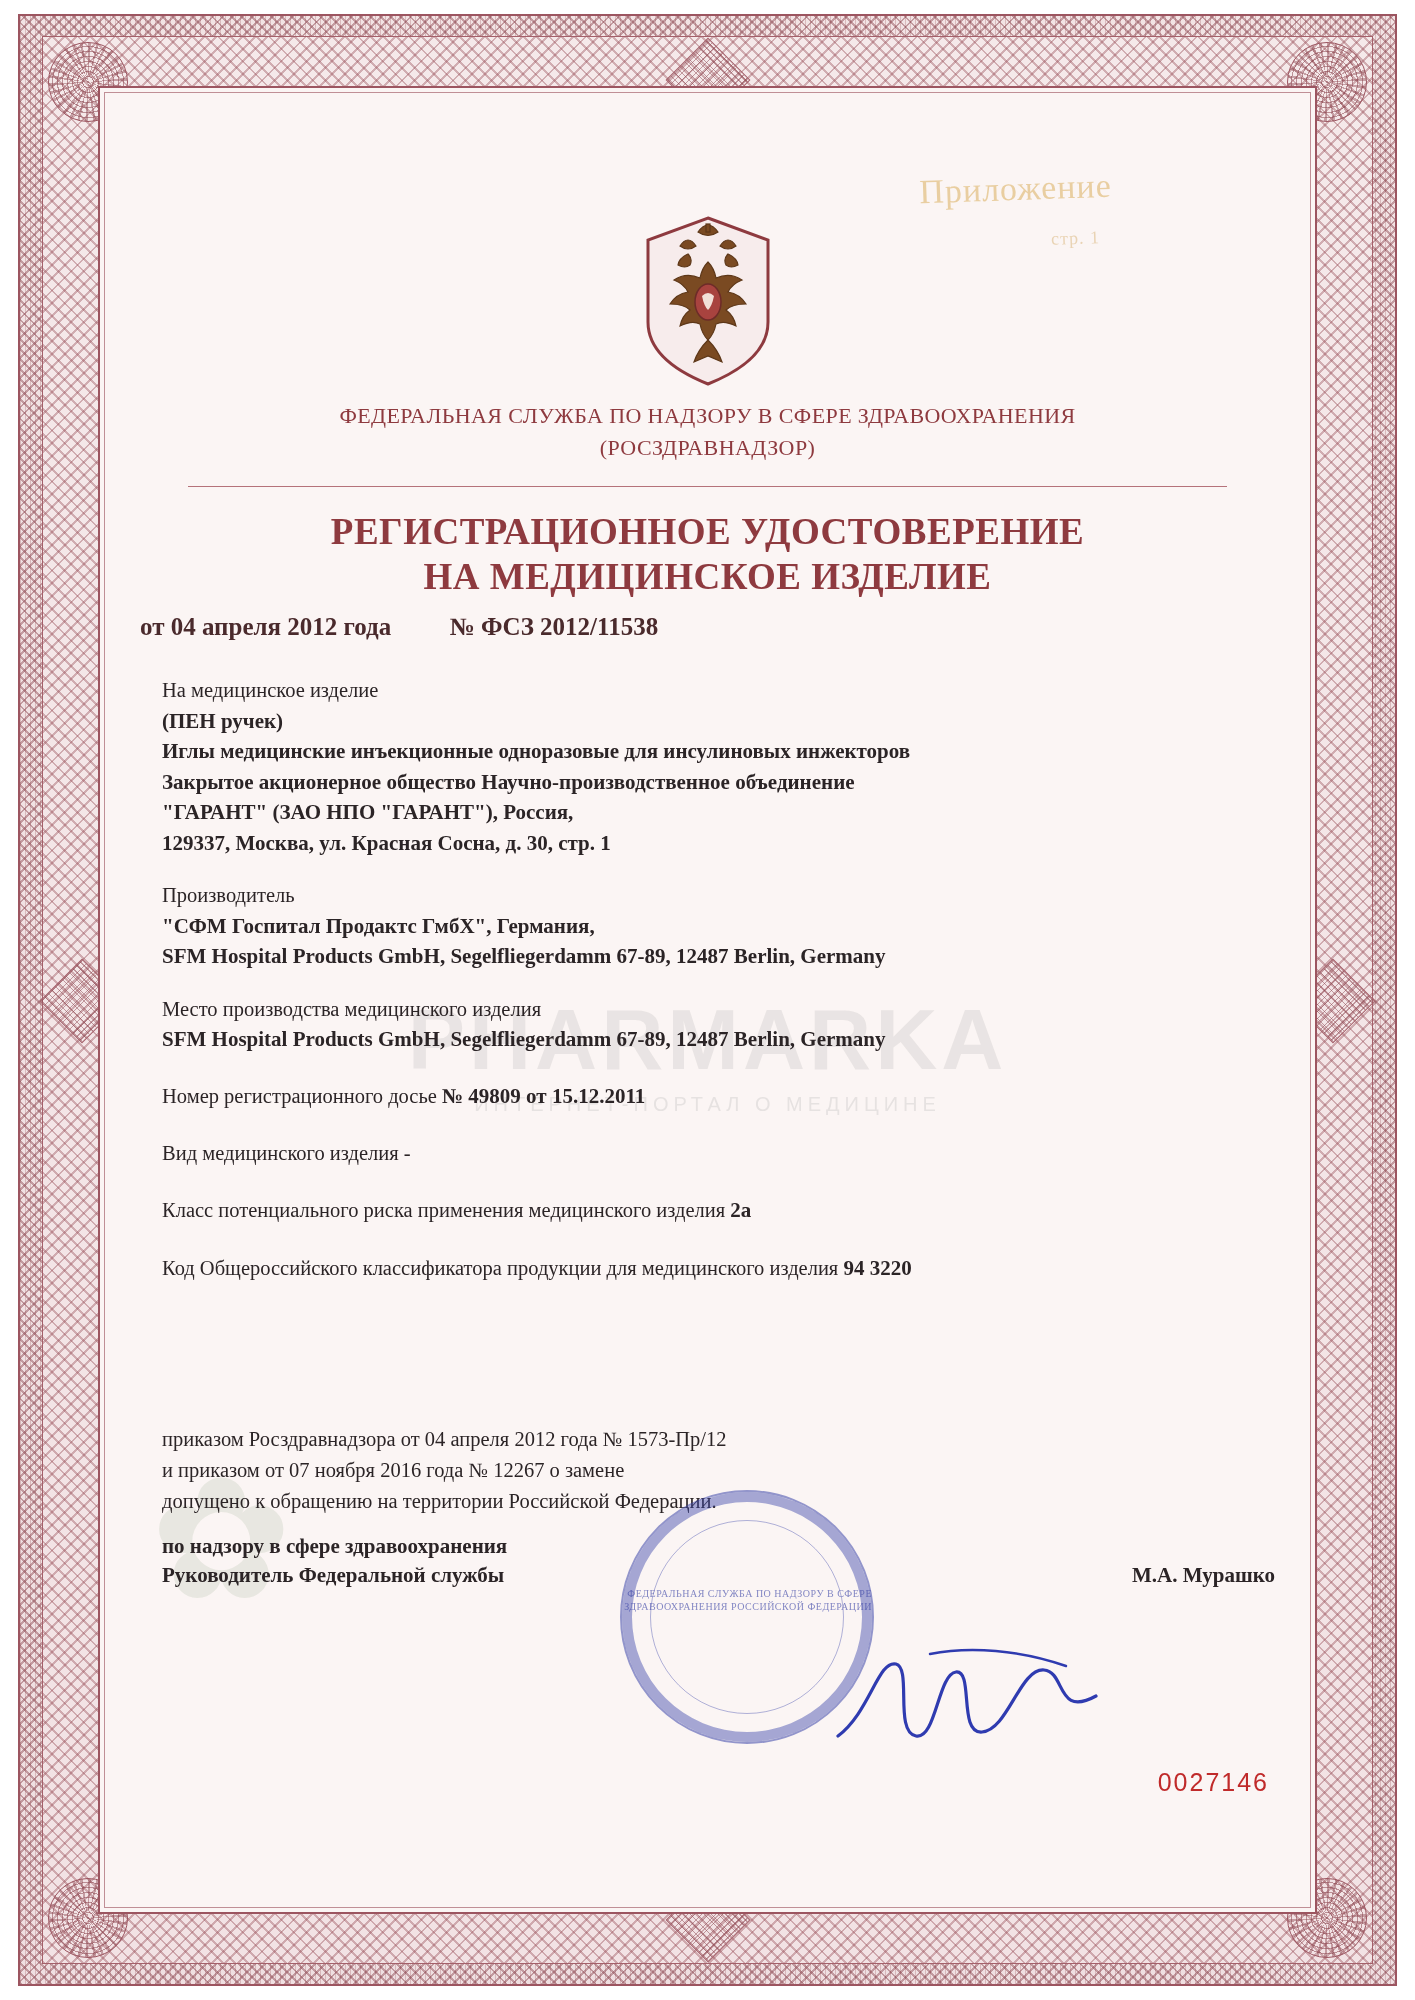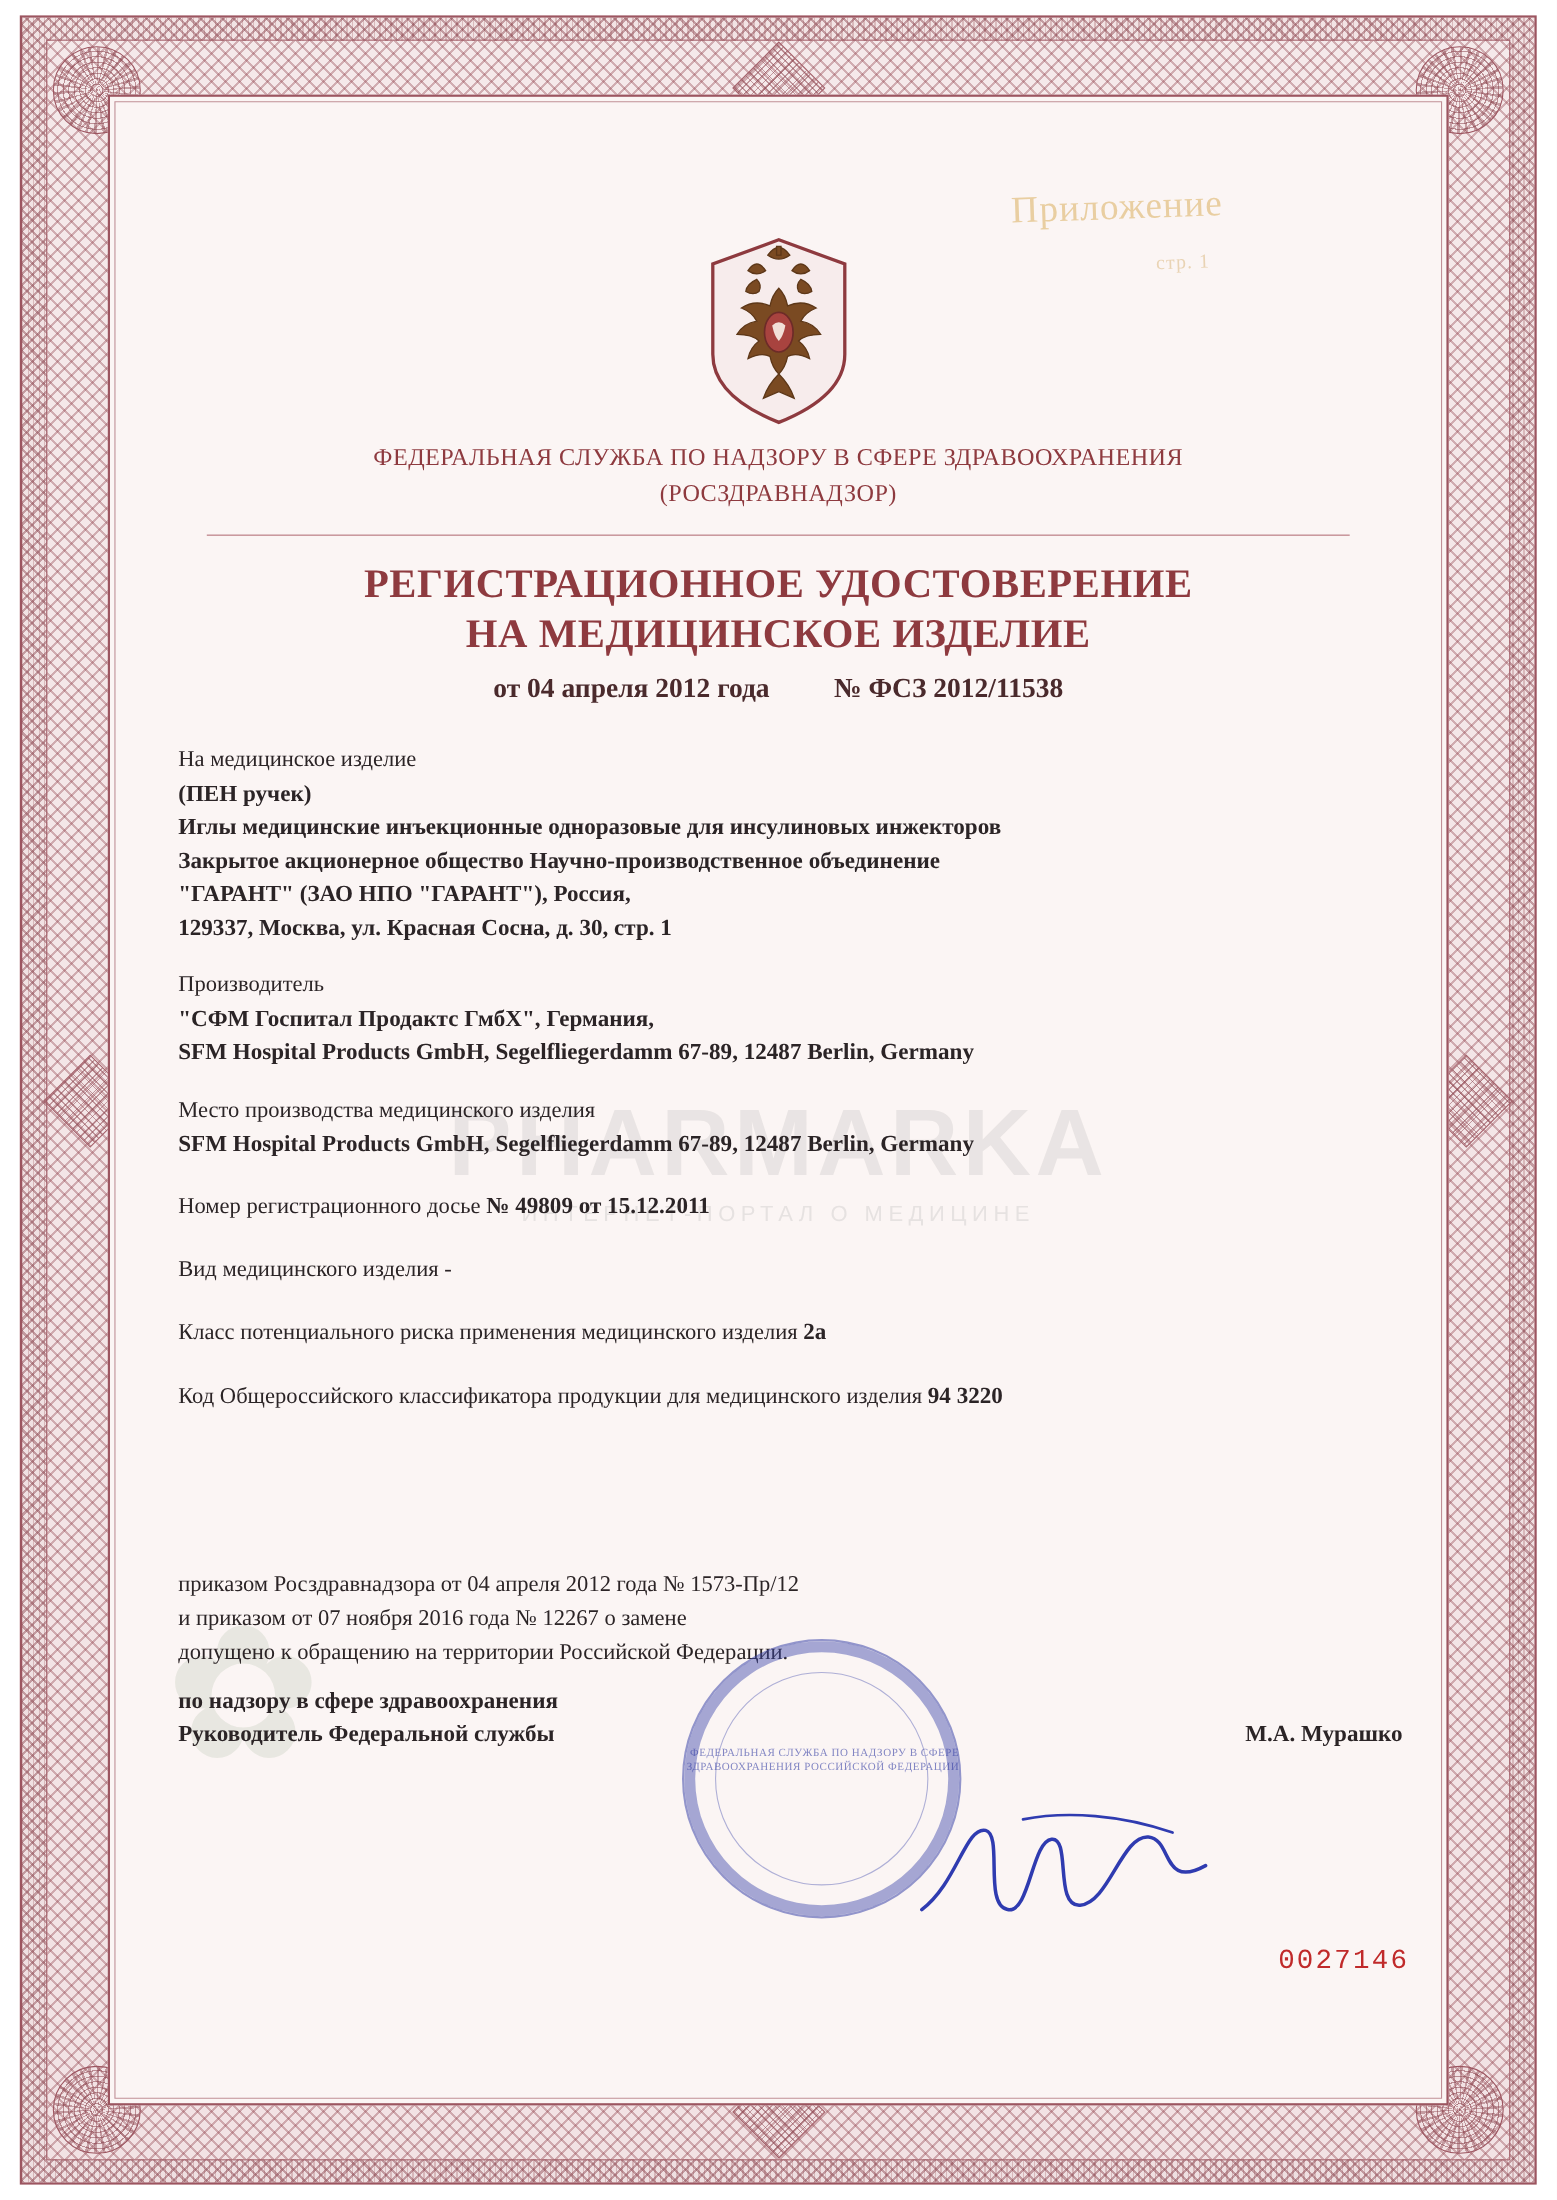--- a/index.html
+++ b/index.html
@@ -156,21 +156,21 @@
     text-align: center;
     color: #8e3a3f;
     font-weight: bold;
     font-size: 37px;
     line-height: 1.22;
     letter-spacing: 0.5px;
     margin-top: 22px;
   }
 
   .docline {
-    text-align: center;
+    text-align: left;
     color: #4a2a2c;
     font-weight: bold;
     font-size: 25px;
     margin-top: 14px;
   }
   .docline .gap { display: inline-block; width: 46px; }
 
   .body {
     margin-top: 34px;
     padding-left: 22px;
@@ -215,24 +215,24 @@
   .signer {
     position: absolute;
     right: 0;
     bottom: 0;
     font-weight: bold;
     font-size: 21px;
   }
 
   .serial {
     position: absolute;
-    right: 134px;
+    right: 146px;
     top: 1768px;
     color: #c02a2a;
-    font-family: Liberation Mono, monospace;
+    font-family: Liberation Sans, sans-serif;
     font-size: 25px;
     letter-spacing: 2px;
   }
 
   
   .stamp {
     position: absolute;
     left: 620px;
     top: 1490px;
     width: 250px;

